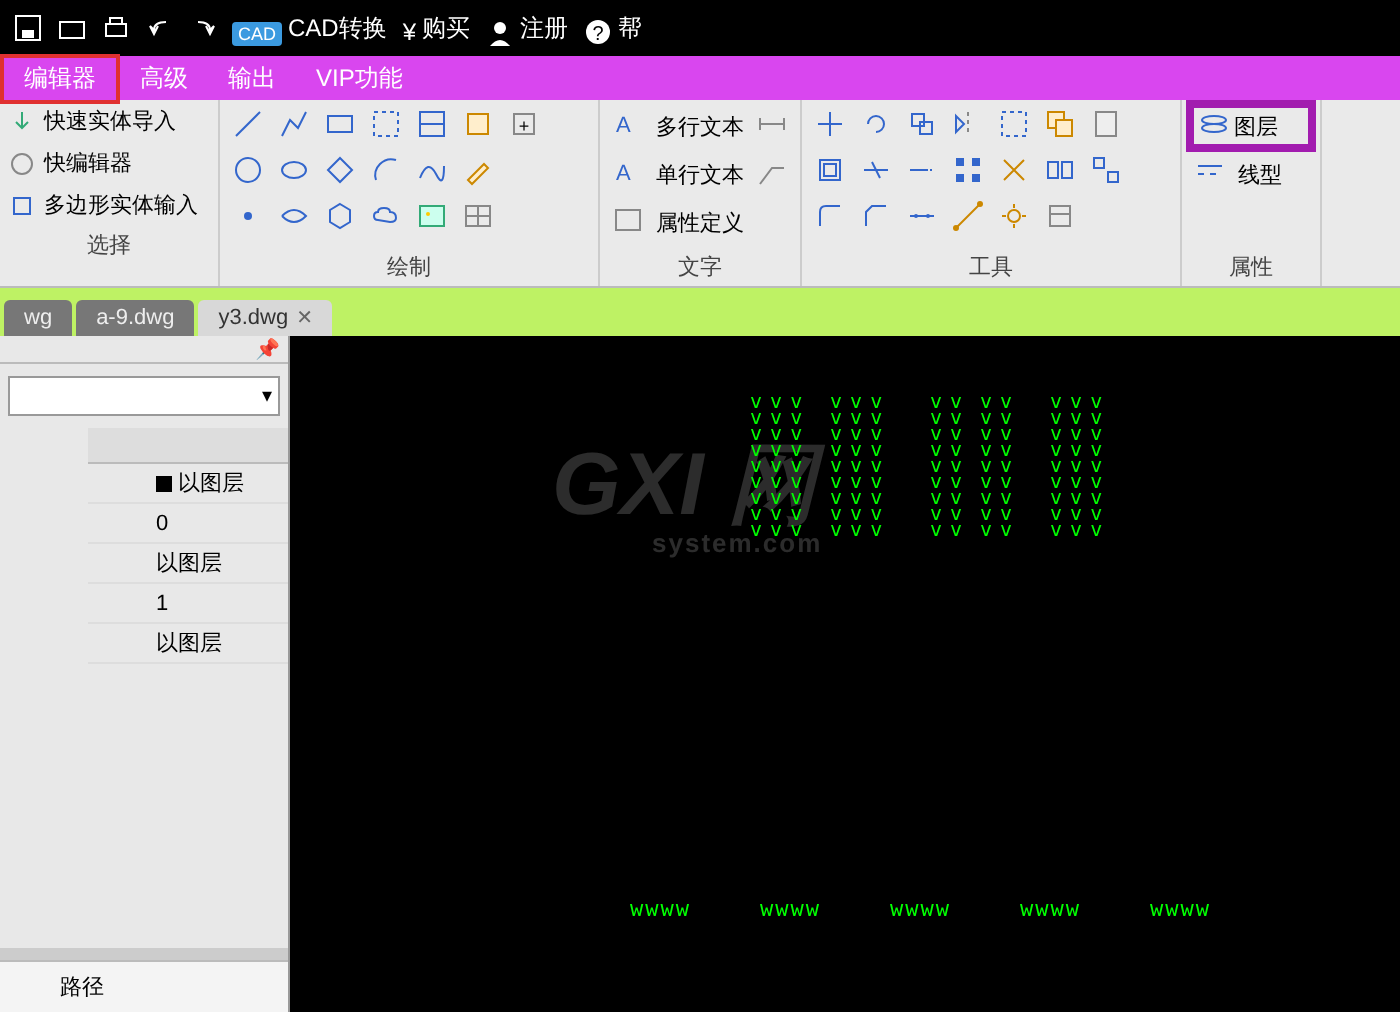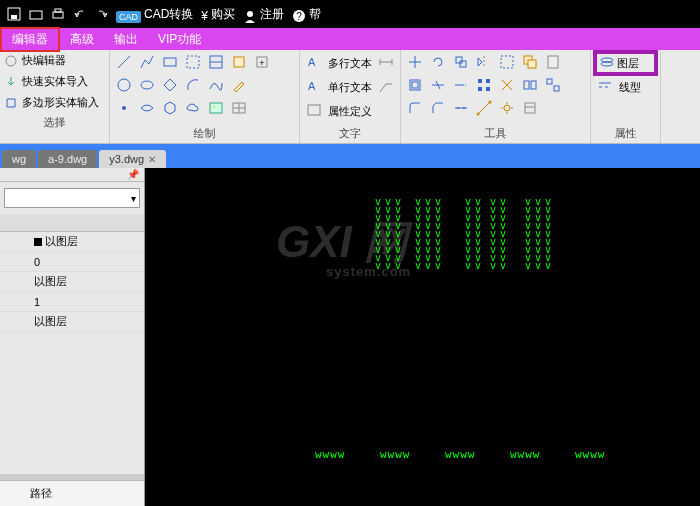--- a/index.html
+++ b/index.html
@@ -30,30 +30,30 @@
 
 .draw .grid { grid-template-columns: repeat(8, 20px); grid-template-rows: repeat(3, 20px); }
 .text .grid { grid-template-columns: 20px auto 20px; grid-template-rows: repeat(3, 22px); gap: 2px 4px; }
 .text .txt { font-size: 11px; display: flex; align-items: center; }
 .tools .grid { grid-template-columns: repeat(8, 20px); grid-template-rows: repeat(3, 20px); }
 .attrs { width: 70px; }
 .attrs .grid { grid-template-columns: 20px auto; grid-template-rows: repeat(2, 22px); gap: 2px 4px; }
 .attrs .txt { font-size: 11px; display: flex; align-items: center; }
 .attrs .hl { border: 4px solid #a21caf; margin: -2px; }
 
-.tabbar { height: 24px; background: #3b82f6; display: flex; align-items: flex-end; padding-left: 2px; }
+.tabbar { height: 24px; background: #bef264; display: flex; align-items: flex-end; padding-left: 2px; }
 .tab { background: #777; color: #eee; font-size: 11px; padding: 3px 10px; margin-right: 2px; border-radius: 3px 3px 0 0; display: flex; align-items: center; gap: 4px; }
 .tab.active { background: #d8d8d8; color: #333; }
 .tab .close { font-size: 10px; color: #666; }
 
 .workspace { display: flex; height: 338px; }
 .leftpanel { width: 145px; background: #e8e8e8; display: flex; flex-direction: column; border-right: 1px solid #999; }
 .leftpanel .hdr { height: 14px; border-bottom: 1px solid #bbb; display: flex; justify-content: flex-end; align-items: center; padding-right: 4px; font-size: 10px; }
 .leftpanel .sel { height: 20px; background: #fff; border: 1px solid #999; margin: 6px 4px; display: flex; align-items: center; justify-content: flex-end; padding-right: 3px; font-size: 10px; }
-.leftpanel .tbl { flex: 1; }
+.leftpanel .tbl { flex: 1; padding-left: 44px; }
 .leftpanel .tbl .th { height: 18px; background: #ddd; border-bottom: 1px solid #bbb; }
 .leftpanel .tbl .tr { display: flex; height: 20px; align-items: center; font-size: 11px; border-bottom: 1px solid #ddd; }
 .leftpanel .tbl .tr .c1 { width: 30px; border-right: 1px solid #ccc; }
 .leftpanel .tbl .tr .c2 { flex: 1; padding-left: 4px; display: flex; align-items: center; gap: 3px; }
 .leftpanel .path { height: 26px; background: #f4f4f4; border-top: 1px solid #bbb; display: flex; align-items: center; padding-left: 30px; font-size: 11px; }
 
 .canvas { flex: 1; background: #000; position: relative; }
 .watermark { position: absolute; left: 131px; top: 45px; color: rgba(200,200,200,0.22); font-size: 44px; font-family: Georgia, serif; font-style: italic; font-weight: bold; }
 .watermark .sm { font-size: 13px; font-style: normal; letter-spacing: 1px; display: block; margin-top: -8px; margin-left: 50px; }
 .grass { position: absolute; color: #0f0; font-size: 10px; line-height: 8px; letter-spacing: -1px; font-family: monospace; }
@@ -125,32 +125,32 @@
   <div class="item">高级</div>
   <div class="item">输出</div>
   <div class="item">VIP功能</div>
 </div>
 
 <div class="ribbon">
   <div class="ribbon-left">
     <div class="row">
         <span class="ico">
           <svg width="14" height="14">
-            <circle cx="7" cy="7" r="5" fill="none" stroke="#888"></circle>
+            <path d="M7 2 L7 10 M4 7 L7 10 L10 7" stroke="#3a7" fill="none"></path>
           </svg>
         </span>
-        <span>快编辑器</span>
+        <span>快速实体导入</span>
       </div>
     <div class="row">
         <span class="ico">
           <svg width="14" height="14">
-            <path d="M7 2 L7 10 M4 7 L7 10 L10 7" stroke="#3a7" fill="none"></path>
+            <circle cx="7" cy="7" r="5" fill="none" stroke="#888"></circle>
           </svg>
         </span>
-        <span>快速实体导入</span>
+        <span>快编辑器</span>
       </div>
     <div class="row">
         <span class="ico">
           <svg width="14" height="14">
             <polygon points="3,3 11,3 11,11 3,11" fill="none" stroke="#36c"></polygon>
           </svg>
         </span>
         <span>多边形实体输入</span>
       </div>
     <div class="label">选择</div>

